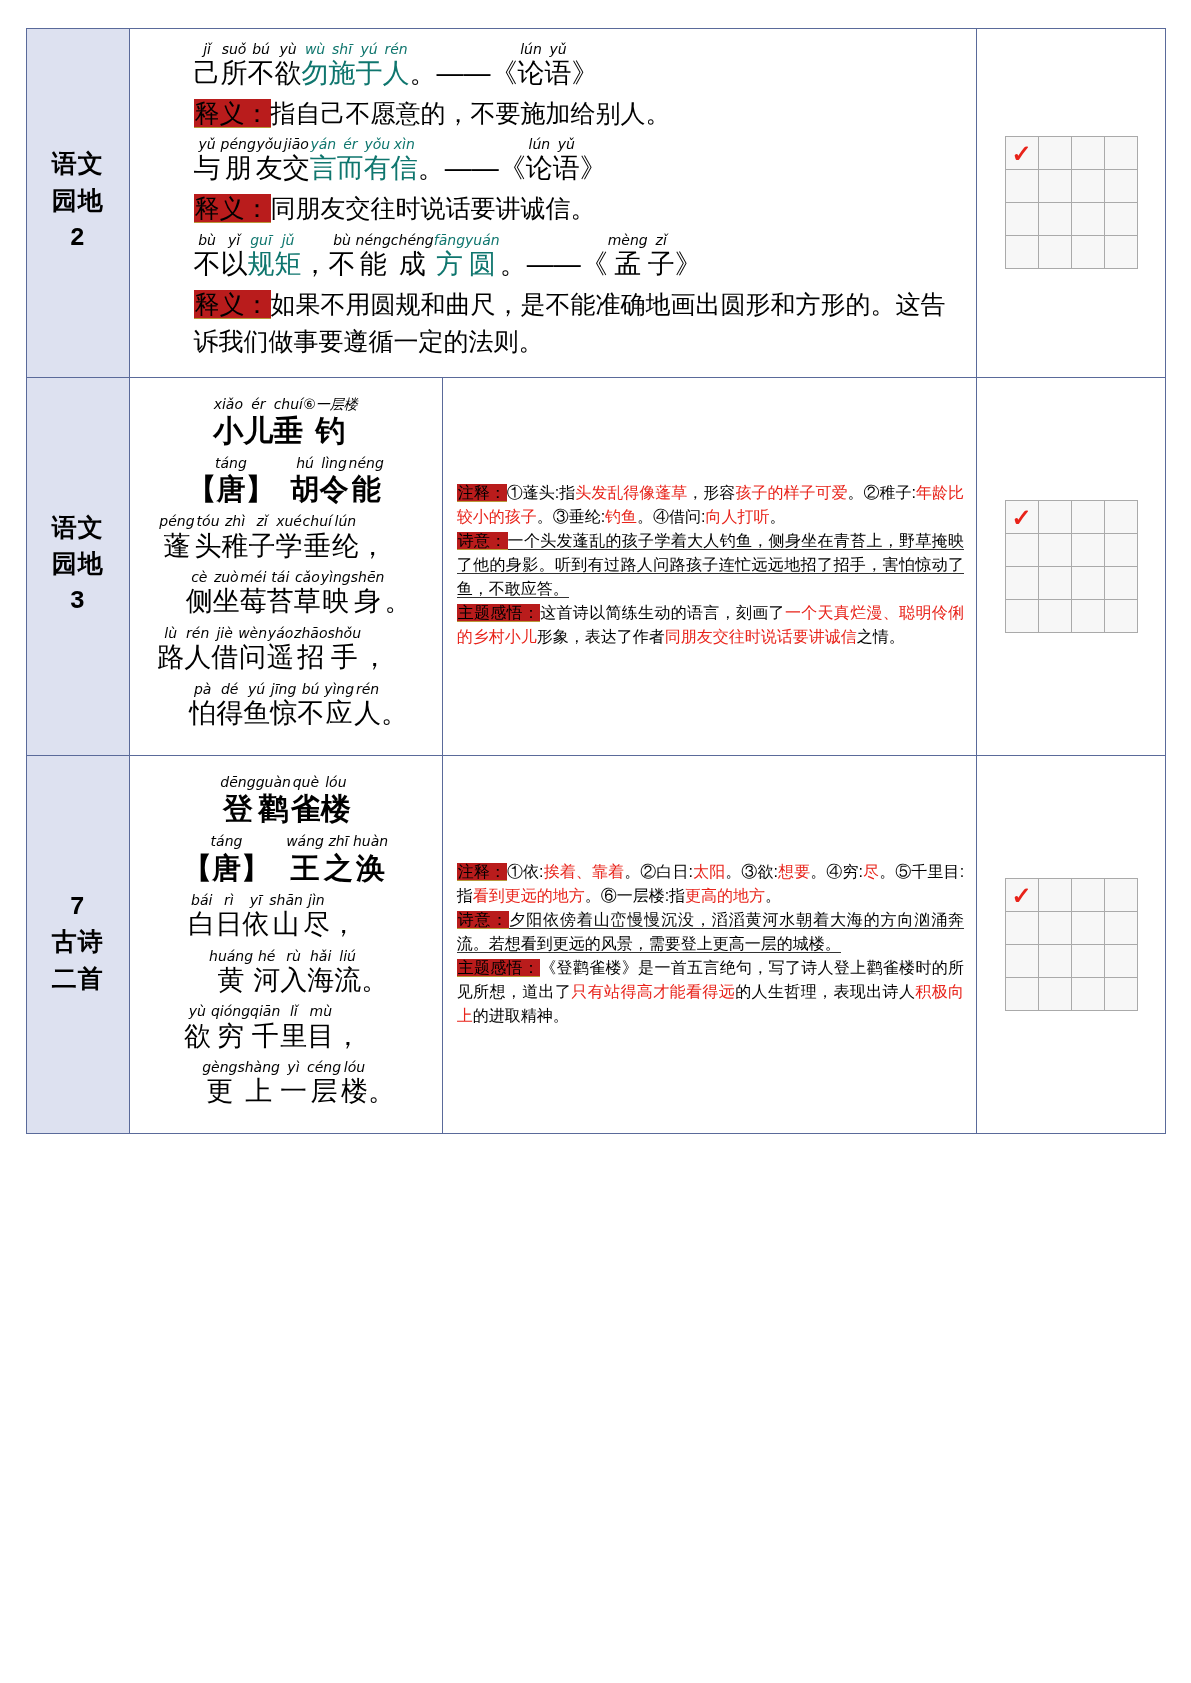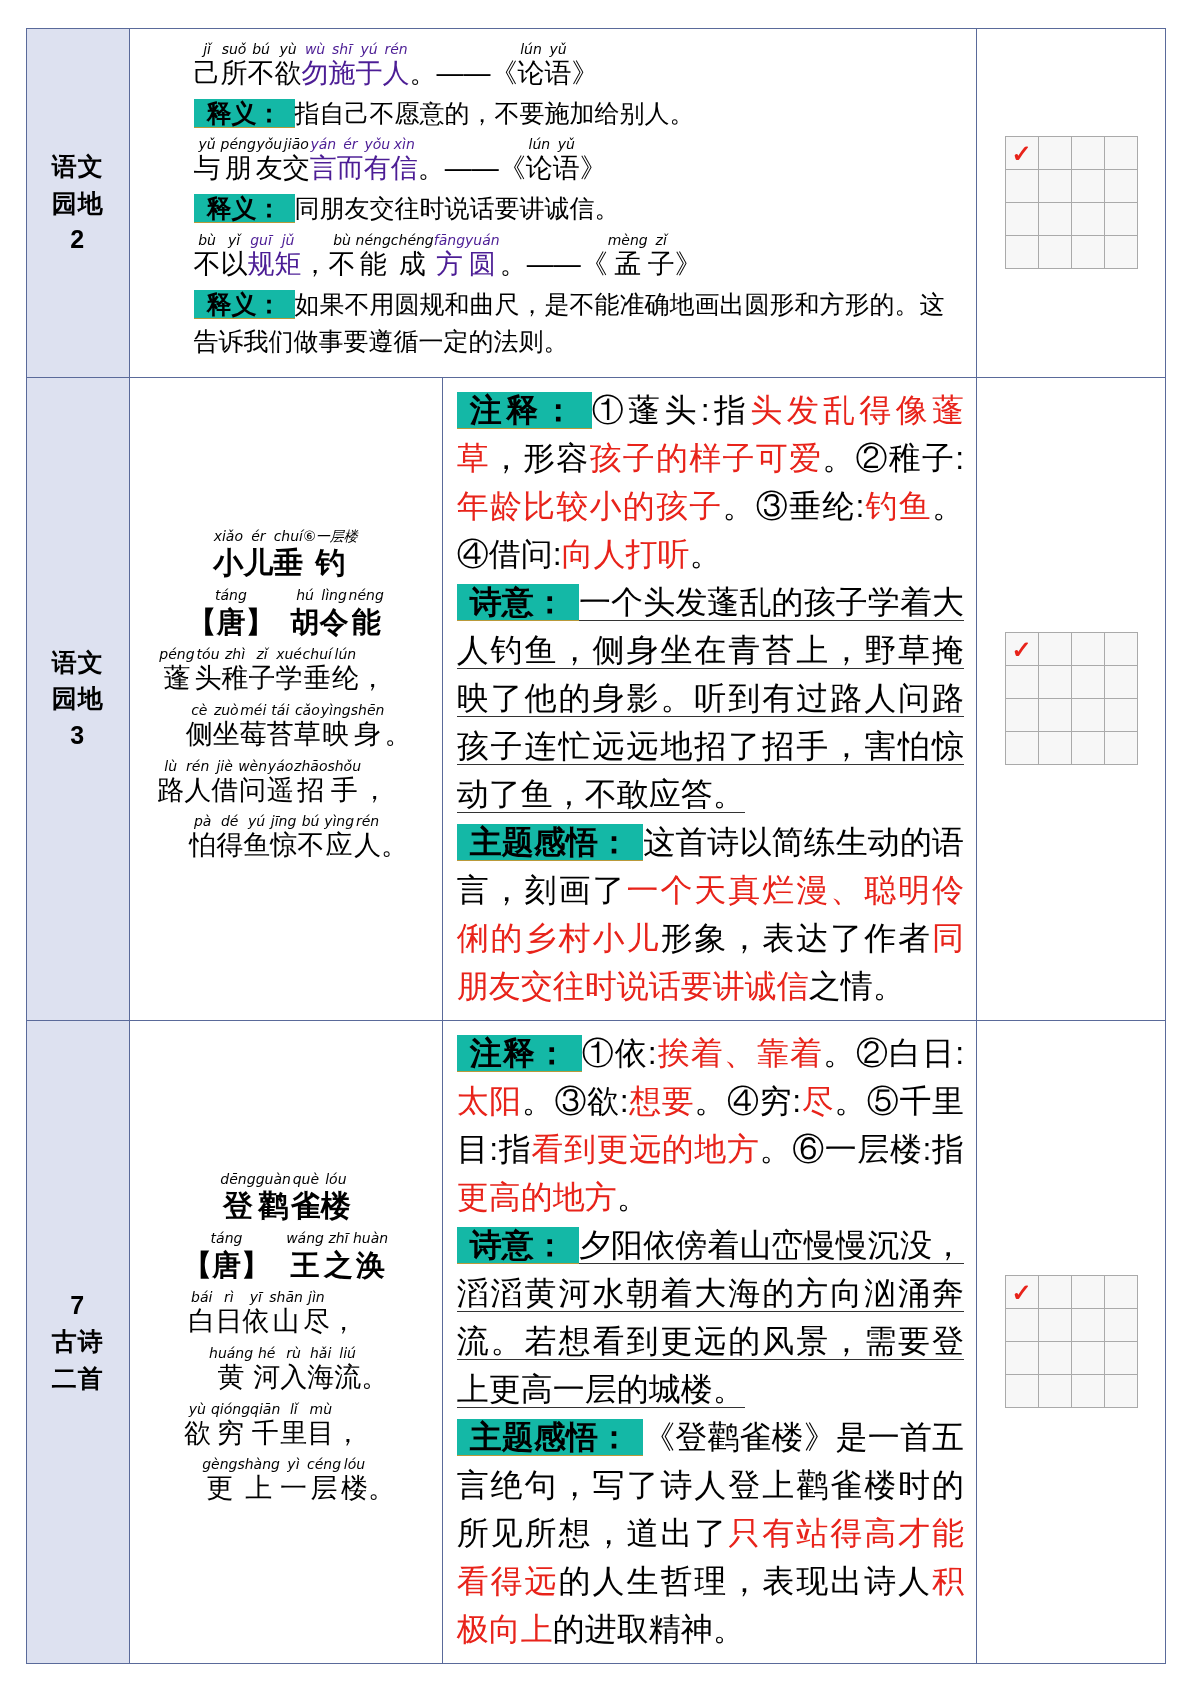--- a/index.html
+++ b/index.html
@@ -38,20 +38,21 @@
   .col-grid  { width: 175px; }
 
   .label-cell {
     background: #dde1f0;
     text-align: center;
     font-size: 25px;
     line-height: 1.45;
     font-weight: 600;
     letter-spacing: 1px;
     padding: 6px 2px;
+    font-family: Liberation Mono, monospace;
   }
 
   
   .ru {
     display: inline-block;
     text-align: center;
     vertical-align: bottom;
     line-height: 1;
   }
   .ru .py {
@@ -61,41 +62,40 @@
     font-style: italic;
     font-family: "DejaVu Sans", sans-serif;
     white-space: nowrap;
   }
   .ru .hz {
     display: block;
     font-size: 27px;
     line-height: 1.25;
     white-space: nowrap;
   }
-  .ru.red .py, .ru.red .hz { color: #4c1d95; }
+  .ru.red .py, .ru.red .hz { color: #0f766e; }
 
   
   .blk {
     padding: 10px 12px 12px 16px;
     font-size: 25px;
     line-height: 1.5;
     margin-left: 48px;
   }
   .line { margin: 2px 0 2px 0; }
   .red { color: #e8231a; }
   .hl {
-    background: #14b8a6;
+    background: #b91c1c;
     border-bottom: 1px solid #b99a3a;
-    padding: 0 13px;
-    font-weight: bold;
+    padding: 0 1px;
   }
   .ul { border-bottom: 1px solid #333; }
 
   .para {
-    font-size: 32px;
+    font-size: 16px;
     line-height: 1.5;
     text-align: justify;
   }
   .note-cell .para { padding: 8px 12px 10px 14px; }
 
   
   .poem {
     text-align: center;
     padding: 14px 6px 18px 6px;
   }

